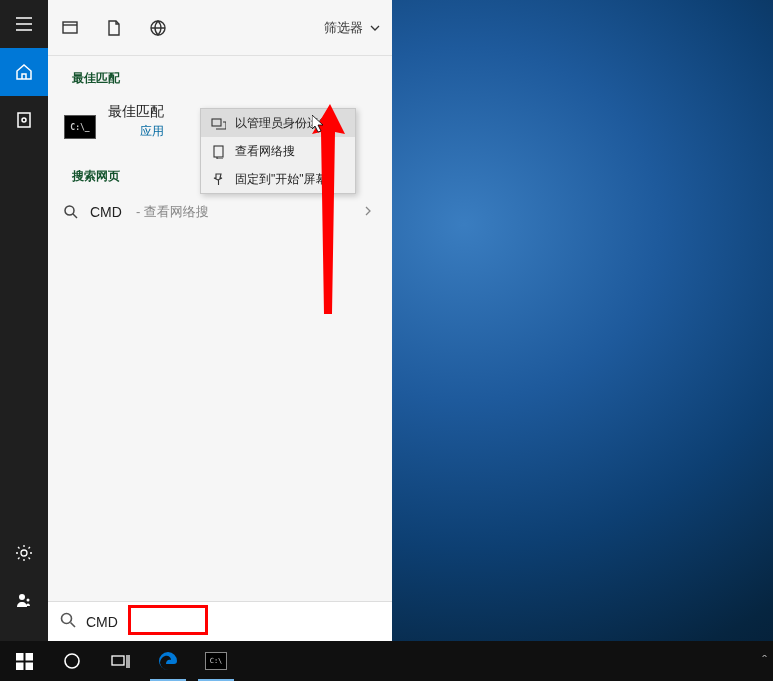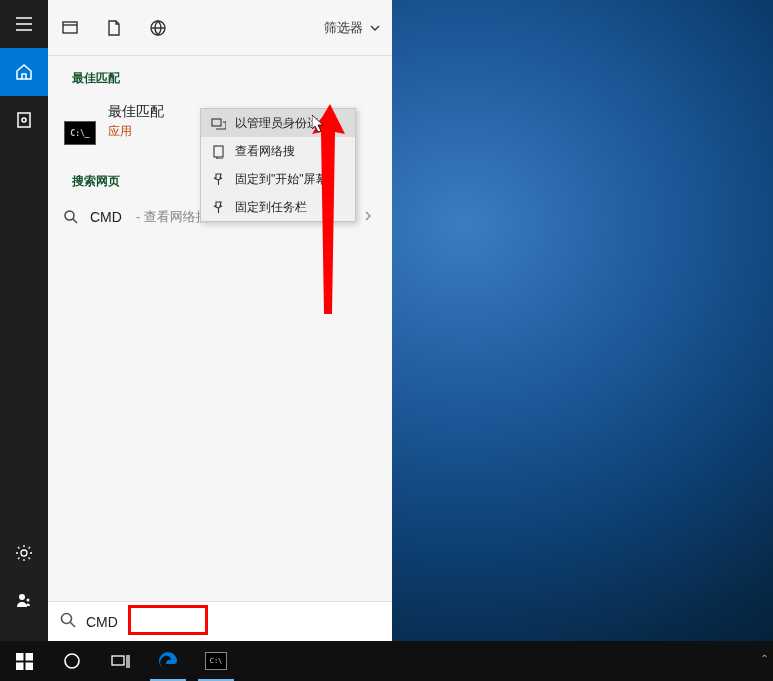--- a/index.html
+++ b/index.html
@@ -89,25 +89,25 @@
       cursor: pointer;
     }
     .result-icon {
       width: 32px; height: 24px;
       background: #000;
       border: 1px solid #555;
       display: flex;
       align-items: center;
       justify-content: center;
       flex-shrink: 0;
-      margin-top: 18px;
+      margin-top: 12px;
       font-weight: bold;
     }
     .result-text .main { font-size: 14px; color: #222; }
-    .result-text .sub { font-size: 12px; color: #c2410c; margin-top: 2px; }
+    .result-text .sub { font-size: 12px; color: #0369a1; margin-top: 2px; text-align: right; }
     
     .web-row {
       display: flex;
       align-items: center;
       gap: 10px;
       padding: 8px 2px;
       cursor: pointer;
       margin-top: 6px;
     }
     .web-row .lead-icon {
@@ -360,29 +360,20 @@
   </div>
   <div class="mi">
     <div class="mi-icon">
       <svg width="15" height="15" viewBox="0 0 15 15" fill="none" stroke="#333" stroke-width="1.1">
           <path d="M5 2h5l-1 4h2l-4 2-4-2h2z"></path>
           <path d="M7.5 8v5"></path>
         </svg>
     </div>
     <span>固定到"开始"屏幕</span>
   </div>
-  <div class="mi">
-    <div class="mi-icon">
-      <svg width="15" height="15" viewBox="0 0 15 15" fill="none" stroke="#333" stroke-width="1.1">
-          <path d="M5 2h5l-1 4h2l-4 2-4-2h2z"></path>
-          <path d="M7.5 8v5"></path>
-        </svg>
-    </div>
-    <span>固定到任务栏</span>
-  </div>
 </div>
 
 <svg class="cursor" style="left:312px;top:115px" width="16" height="20" viewBox="0 0 16 20">
   <path d="M0 0l0 14 3-3 3 6 3-1-3-6 5 0z" fill="#fff" stroke="#000" stroke-width="0.8"></path>
 </svg>
 
 <svg class="arrow-annotation" style="left:310px;top:104px" width="40" height="210" viewBox="0 0 40 210">
   <path d="M20 0 L35 30 L25 28 L22 210 L14 210 L11 28 L2 30 Z" fill="#ff0000"></path>
 </svg>
 

